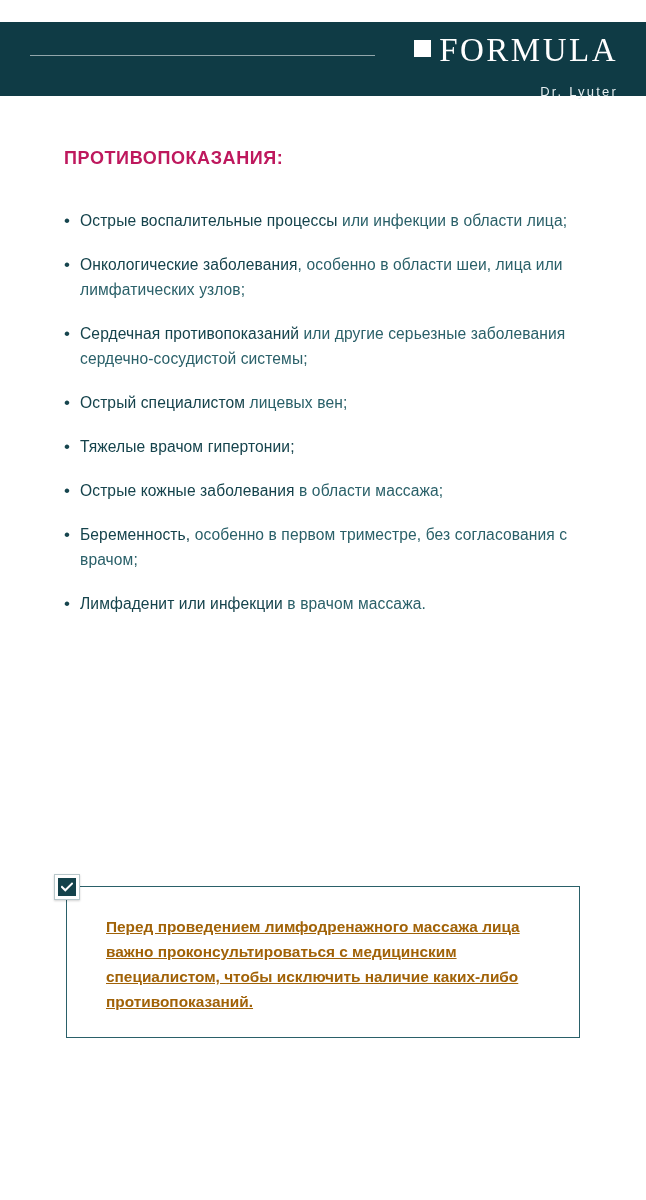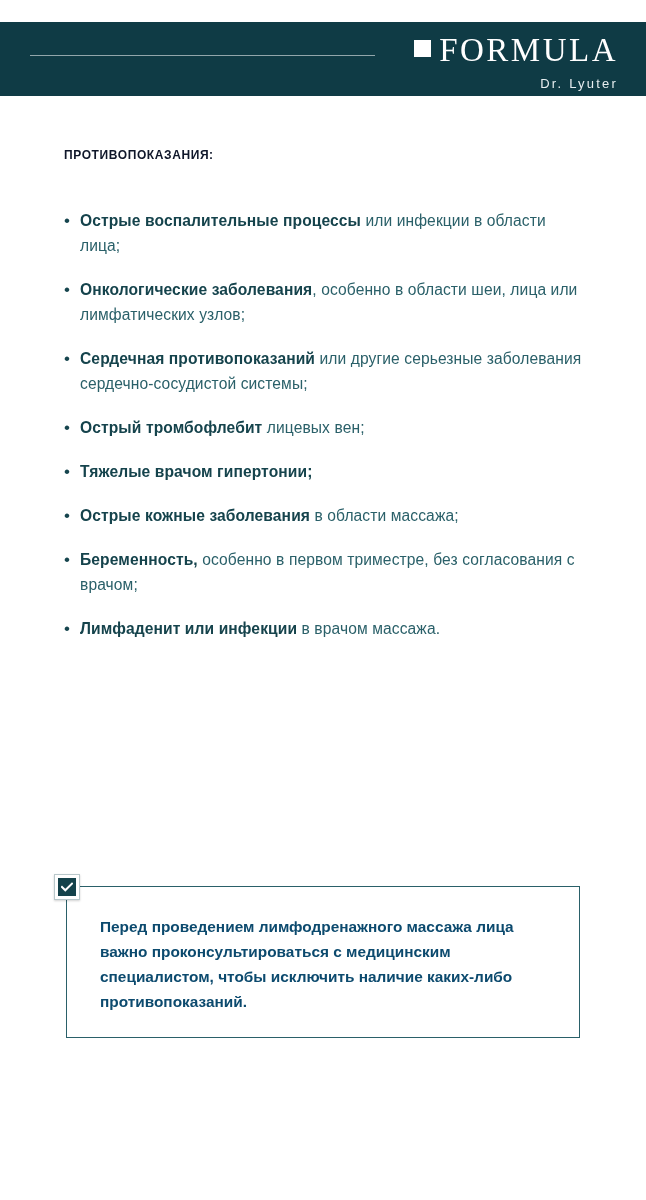--- a/index.html
+++ b/index.html
@@ -66,33 +66,33 @@
     font-family: "Liberation Serif", serif;
     font-size: 33px;
     letter-spacing: 2.5px;
     line-height: 36px;
     font-weight: 400;
   }
   .brand-sub {
     font-family: "Liberation Sans", sans-serif;
     font-size: 13px;
     letter-spacing: 2.2px;
-    margin-top: 8px;
+    margin-top: 16px;
     color: #e7eef0;
   }
 
   
   .title {
     position: absolute;
     left: 64px;
     top: 148px;
-    font-size: 12px;
+    font-size: 18px;
     font-weight: bold;
     letter-spacing: 0.6px;
-    color: #0f172a;
+    color: #be185d;
   }
 
   
   .list {
     position: absolute;
     left: 64px;
     top: 208px;
     width: 520px;
   }
   .list-item {
@@ -109,21 +109,21 @@
   }
   .item-text {
     flex: 1 1 auto;
     font-size: 15.6px;
     line-height: 25px;
     color: #2a6069;
     letter-spacing: 0.1px;
   }
   .item-text b {
     color: #15434c;
-    font-weight: bold;
+    font-weight: normal;
   }
 
   
   .note-wrap {
     position: absolute;
     left: 66px;
     top: 886px;
     width: 516px;
   }
   .note-box {
@@ -153,27 +153,28 @@
     width: 18px;
     height: 18px;
     background: #14424b;
     display: flex;
     align-items: center;
     justify-content: center;
   }
   .note-check svg { display: block; }
   .note-text {
     position: absolute;
-    left: 34px;
+    left: 40px;
     top: 28px;
     width: 452px;
     font-size: 15.4px;
     line-height: 25px;
     font-weight: bold;
-    color: #0c4a6e;
+    color: #a16207;
+    text-decoration: underline;
   }
 </style>
 </head>
 <body>
 
 <div class="page">
 
   <div class="header">
     <div class="header-rule"></div>
     <div class="brand">
@@ -199,21 +200,21 @@
       <span class="item-text"><b>Онкологические заболевания</b><span>, особенно в области шеи, лица или лимфатических узлов;</span></span>
     </div>
 
     <div class="list-item">
       <span class="bullet">•</span>
       <span class="item-text"><b>Сердечная противопоказаний</b><span> или другие серьезные заболевания сердечно-сосудистой системы;</span></span>
     </div>
 
     <div class="list-item">
       <span class="bullet">•</span>
-      <span class="item-text"><b>Острый тромбофлебит</b><span> лицевых вен;</span></span>
+      <span class="item-text"><b>Острый специалистом</b><span> лицевых вен;</span></span>
     </div>
 
     <div class="list-item">
       <span class="bullet">•</span>
       <span class="item-text"><b>Тяжелые врачом гипертонии;</b><span></span></span>
     </div>
 
     <div class="list-item">
       <span class="bullet">•</span>
       <span class="item-text"><b>Острые кожные заболевания</b><span> в области массажа;</span></span>

